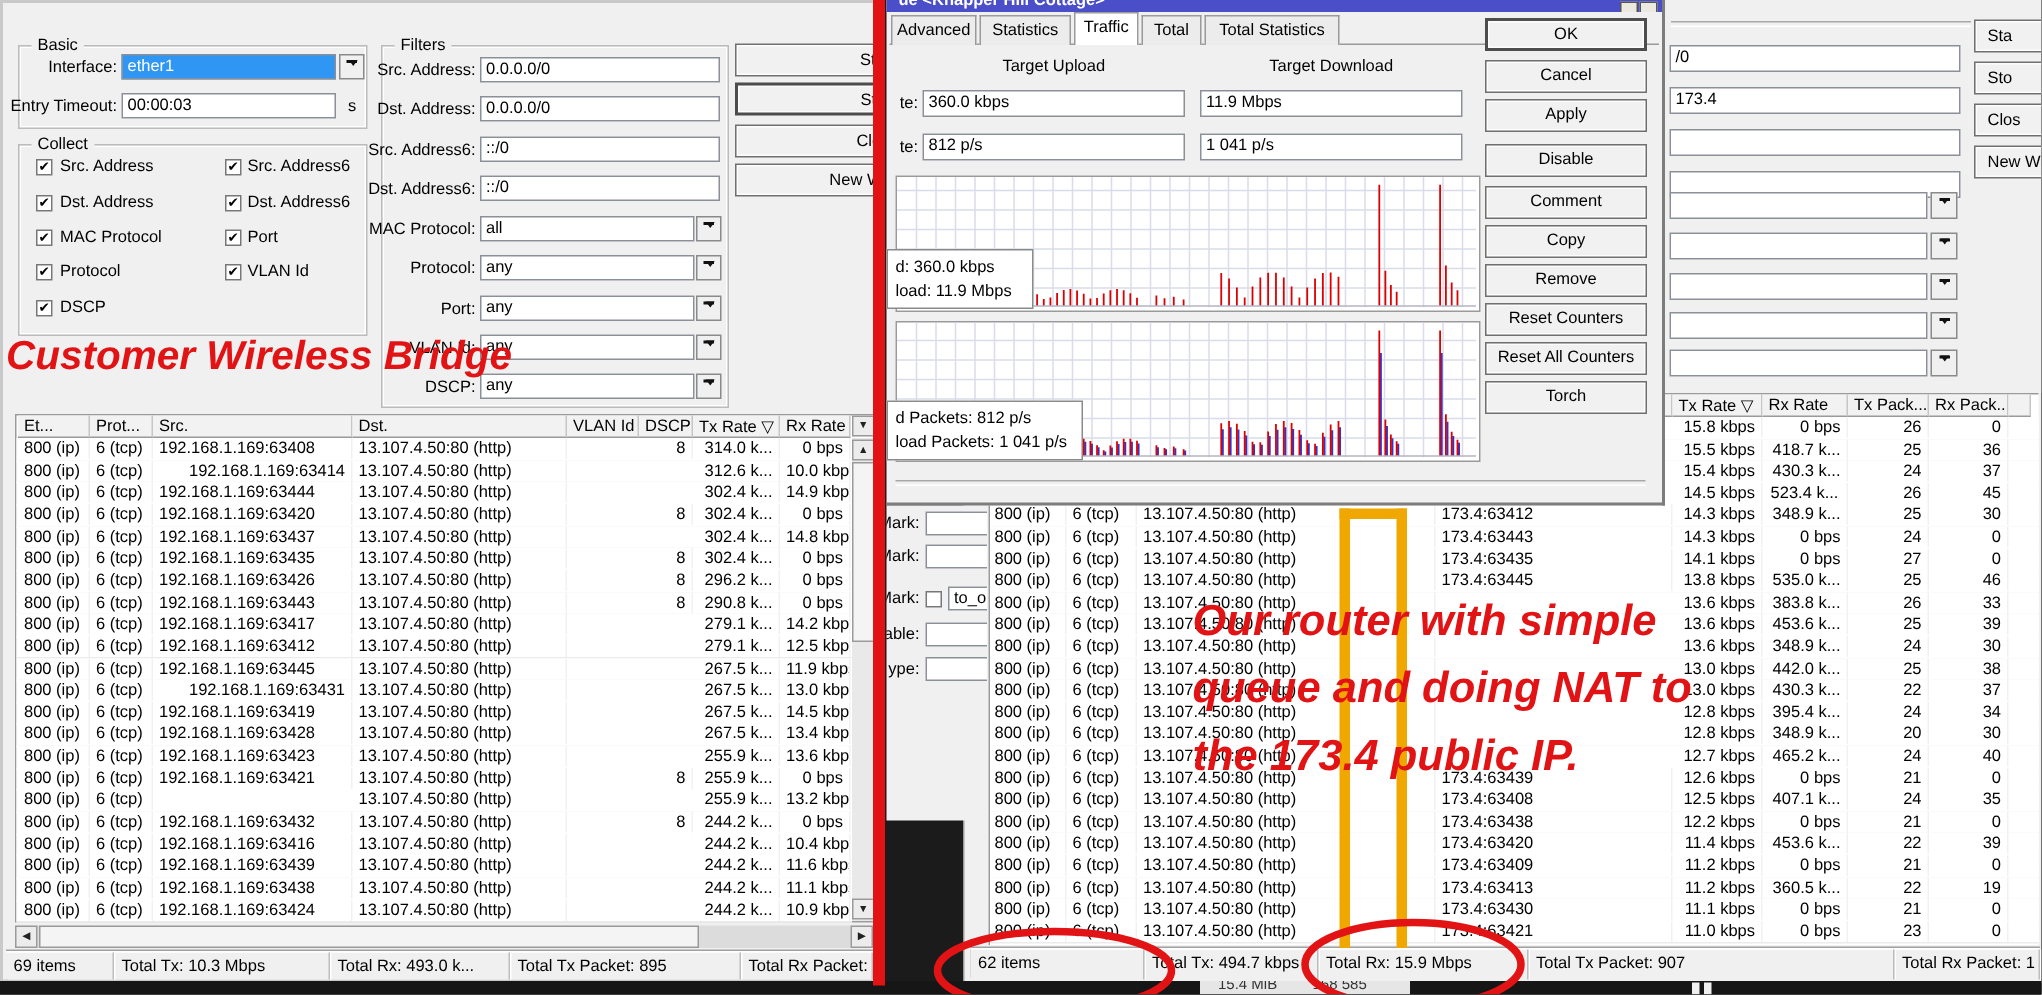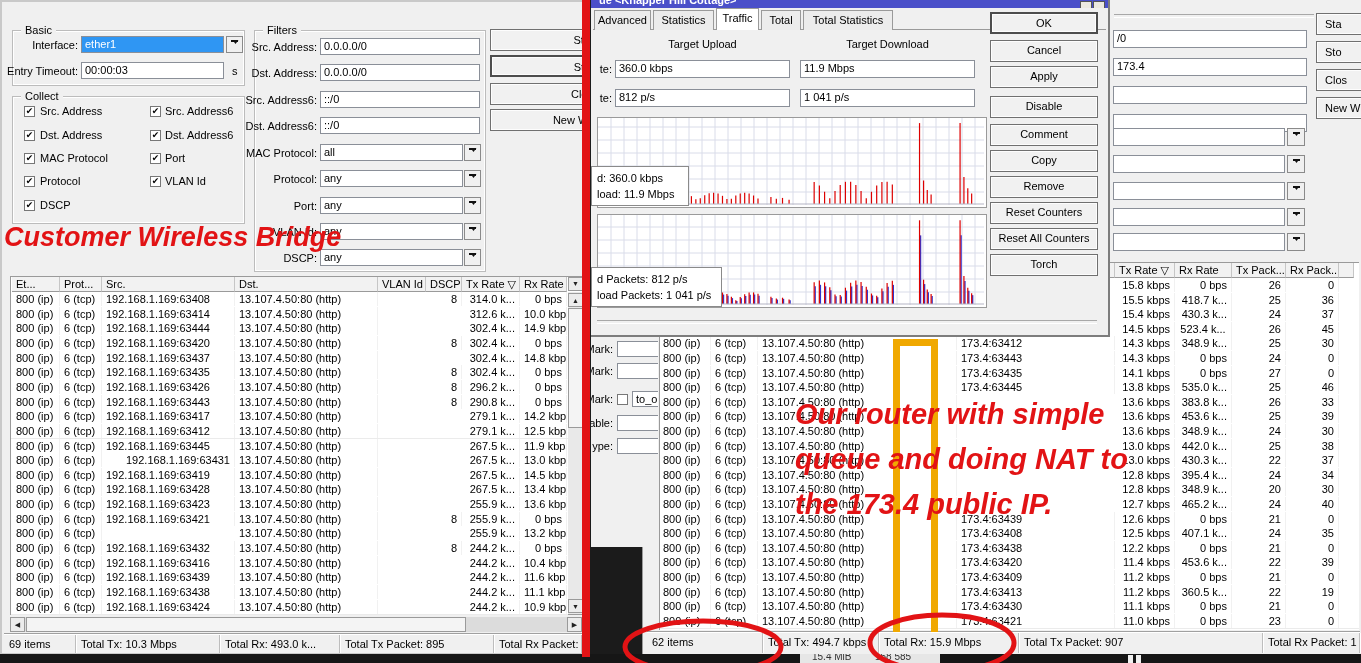--- a/index.html
+++ b/index.html
@@ -751,21 +751,21 @@
           <div class="cell" style="left: 91px; top: 0px; width: 133px; text-align: left; border-right: 1px solid rgb(241, 241, 241);">192.168.1.169:63408</div>
           <div class="cell" style="left: 224px; top: 0px; width: 143px; text-align: left; border-right: 1px solid rgb(241, 241, 241);">13.107.4.50:80 (http)</div>
           <div class="cell" style="left: 367px; top: 0px; width: 48px; text-align: left; border-right: 1px solid rgb(241, 241, 241);"></div>
           <div class="cell" style="left: 415px; top: 0px; width: 36px; text-align: right; border-right: 1px solid rgb(241, 241, 241);">8</div>
           <div class="cell" style="left: 451px; top: 0px; width: 58px; text-align: right; border-right: 1px solid rgb(241, 241, 241);">314.0 k...</div>
           <div class="cell" style="left: 509px; top: 0px; width: 47px; text-align: right; border-right: 1px solid rgb(241, 241, 241);">0 bps</div>
         </div>
         <div class="trow" style="left: 9px; top: 304.65px; width: 557px; height: 14.65px;">
           <div class="cell" style="left: 1px; top: 0px; width: 48px; text-align: left; border-right: 1px solid rgb(241, 241, 241);">800 (ip)</div>
           <div class="cell" style="left: 49px; top: 0px; width: 42px; text-align: left; border-right: 1px solid rgb(241, 241, 241);">6 (tcp)</div>
-          <div class="cell" style="left: 91px; top: 0px; width: 133px; text-align: left; border-right: 1px solid rgb(241, 241, 241);">192.168.1.169:63414</div>
+          <div class="cell" style="left: 91px; top: 0px; width: 133px; text-align: right; border-right: 1px solid rgb(241, 241, 241);">192.168.1.169:63414</div>
           <div class="cell" style="left: 224px; top: 0px; width: 143px; text-align: left; border-right: 1px solid rgb(241, 241, 241);">13.107.4.50:80 (http)</div>
           <div class="cell" style="left: 367px; top: 0px; width: 48px; text-align: left; border-right: 1px solid rgb(241, 241, 241);"></div>
           <div class="cell" style="left: 415px; top: 0px; width: 36px; text-align: right; border-right: 1px solid rgb(241, 241, 241);"></div>
           <div class="cell" style="left: 451px; top: 0px; width: 58px; text-align: right; border-right: 1px solid rgb(241, 241, 241);">312.6 k...</div>
           <div class="cell" style="left: 509px; top: 0px; width: 47px; text-align: right; border-right: 1px solid rgb(241, 241, 241);">10.0 kbps</div>
         </div>
         <div class="trow" style="left: 9px; top: 319.3px; width: 557px; height: 14.65px;">
           <div class="cell" style="left: 1px; top: 0px; width: 48px; text-align: left; border-right: 1px solid rgb(241, 241, 241);">800 (ip)</div>
           <div class="cell" style="left: 49px; top: 0px; width: 42px; text-align: left; border-right: 1px solid rgb(241, 241, 241);">6 (tcp)</div>
           <div class="cell" style="left: 91px; top: 0px; width: 133px; text-align: left; border-right: 1px solid rgb(241, 241, 241);">192.168.1.169:63444</div>

